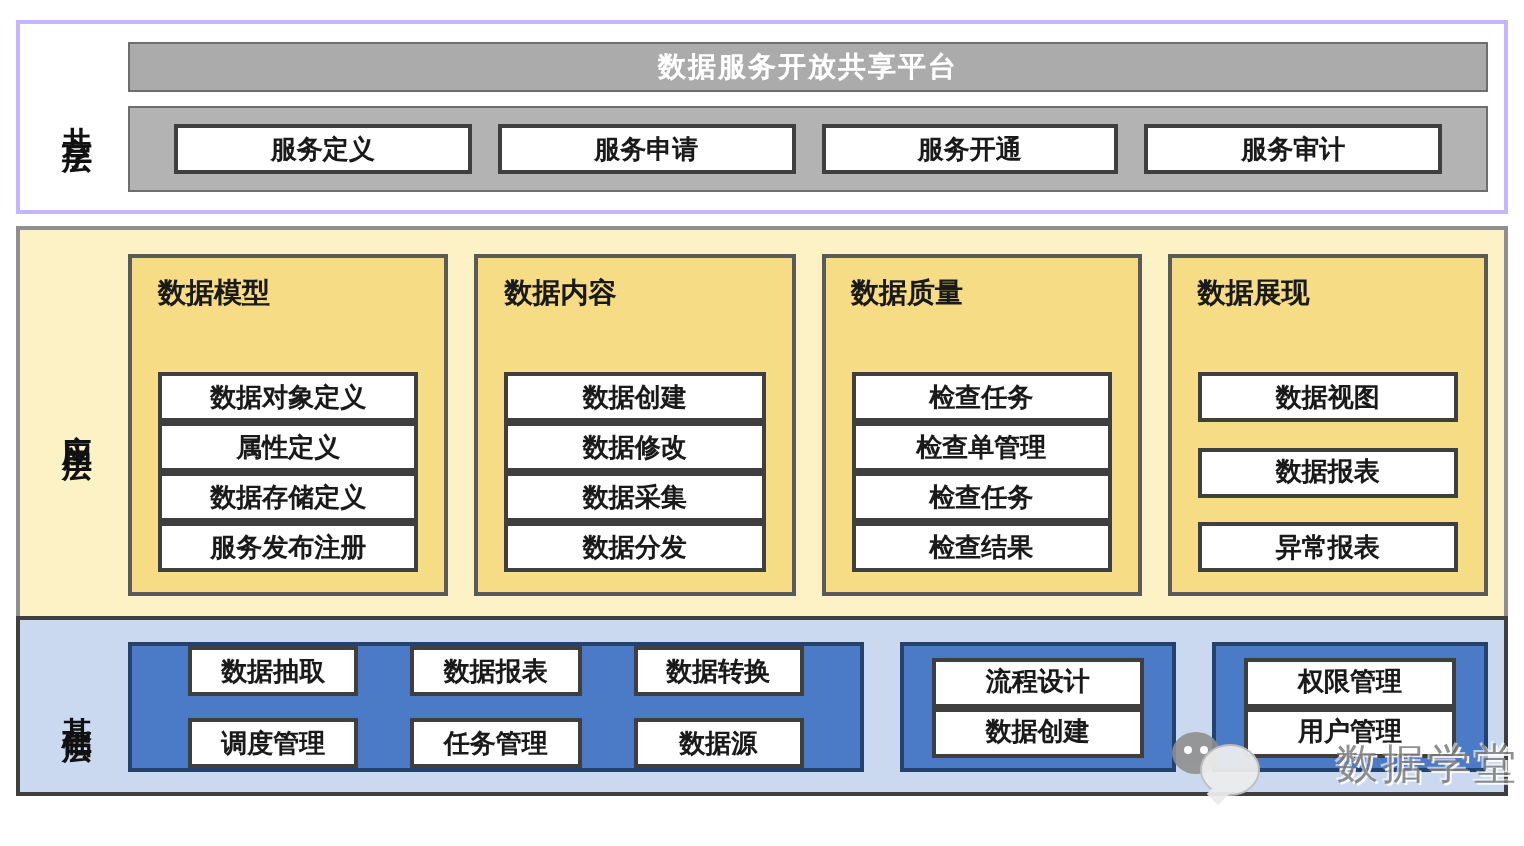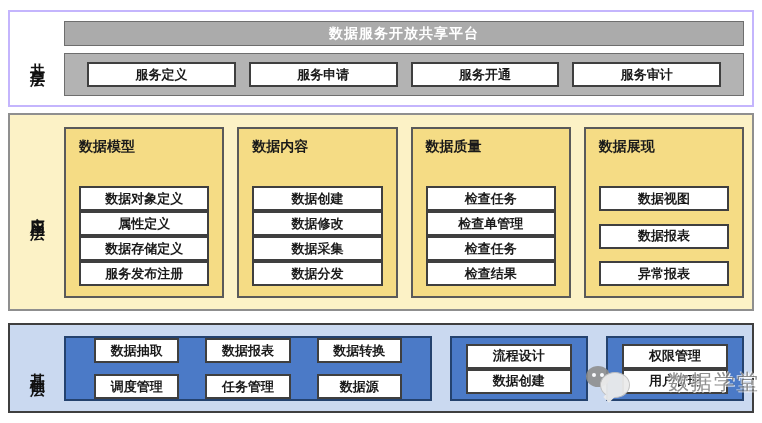--- a/index.html
+++ b/index.html
@@ -25,21 +25,21 @@
     top: 10px; height: 97px;
     background: #ffffff;
     border: 2px solid #c4b5fd;
   }
   .section.app {
     top: 113px; height: 198px;
     background: #fcf2c6;
     border: 2px solid #8f8f8f;
   }
   .section.base {
-    top: 323px; height: 90px;
+    top: 308px; height: 90px;
     background: #cad9f0;
     border: 2px solid #3f3f3f;
   }
   .layer-label {
     width: 54px;
     display: flex;
     align-items: center;
     justify-content: center;
     writing-mode: vertical-lr;
     text-orientation: upright;

